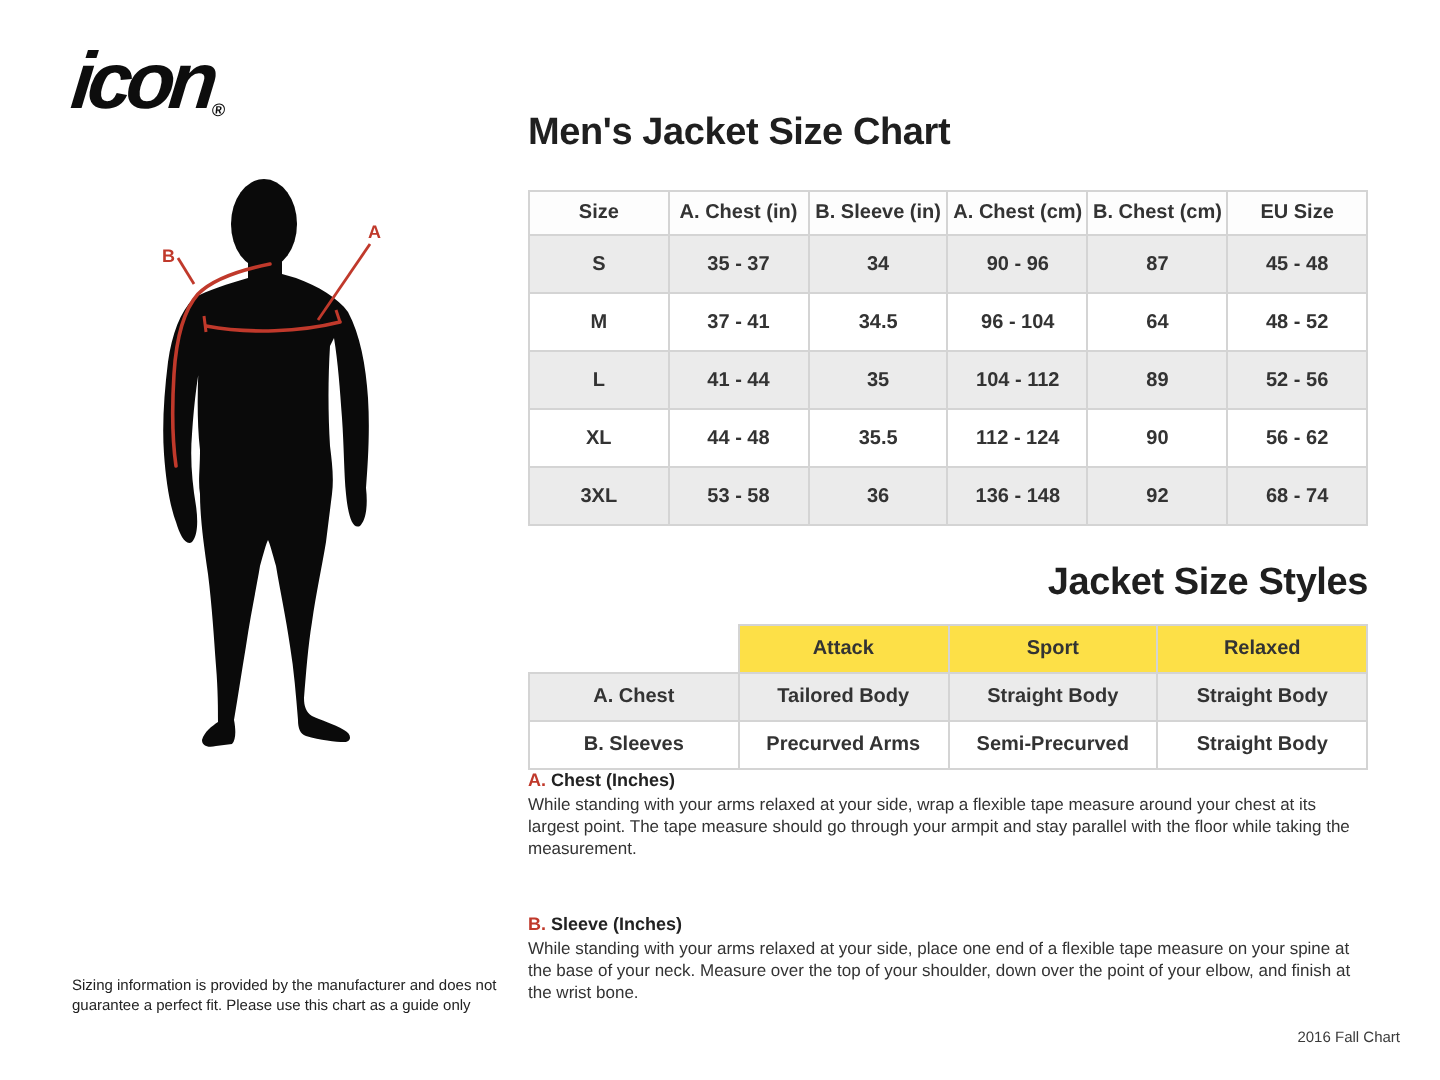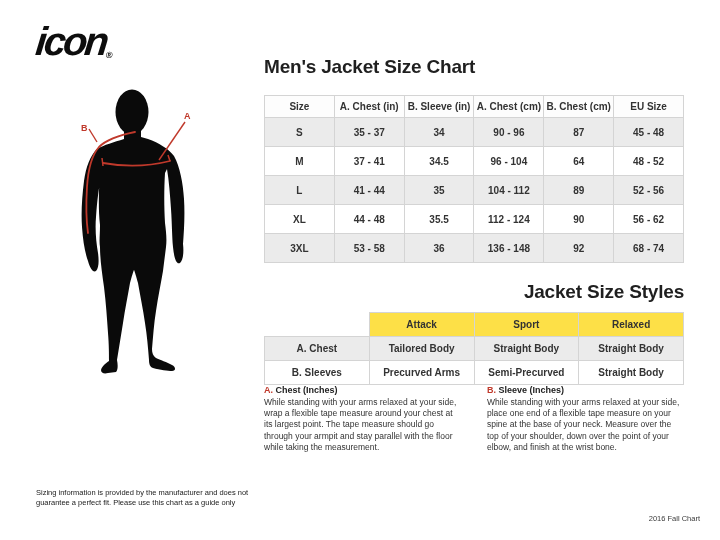--- a/index.html
+++ b/index.html
@@ -28,21 +28,21 @@
     font-size:10px;font-weight:bold;color:#333;padding:0;overflow:hidden;
   }
   .tbl-sizes thead th{height:21px;background:#fdfdfd;}
   .tbl-sizes tbody td{height:28px;}
   .tbl-sizes tbody tr:nth-child(odd) td{background:#ebebeb;}
   .tbl-styles thead th{height:23px;background:#fde047;}
   .tbl-styles tbody td{height:23px;}
   .tbl-styles tbody tr:nth-child(odd) td{background:#ebebeb;}
   .tbl-styles thead th:first-child{border:none;background:transparent;}
   
-  .measure-cols{display:flex;gap:26px;}
+  .measure-cols{display:flex;gap:26px;flex-direction:column;}
   .measure-item{flex:1;}
   .measure-head{font-size:9px;font-weight:bold;color:#222;margin:0;}
   .measure-head .letter{color:#c0392b;}
   .measure-item p{font-size:8.5px;color:#333;margin:2px 0 0 0;line-height:1.32;}
   
   .disclaimer{
     position:absolute;left:36px;top:488px;width:232px;
     font-size:7.5px;line-height:1.35;color:#222;
   }
   .chart-version{position:absolute;right:20px;top:514px;font-size:7.5px;color:#3a3a3a;}

